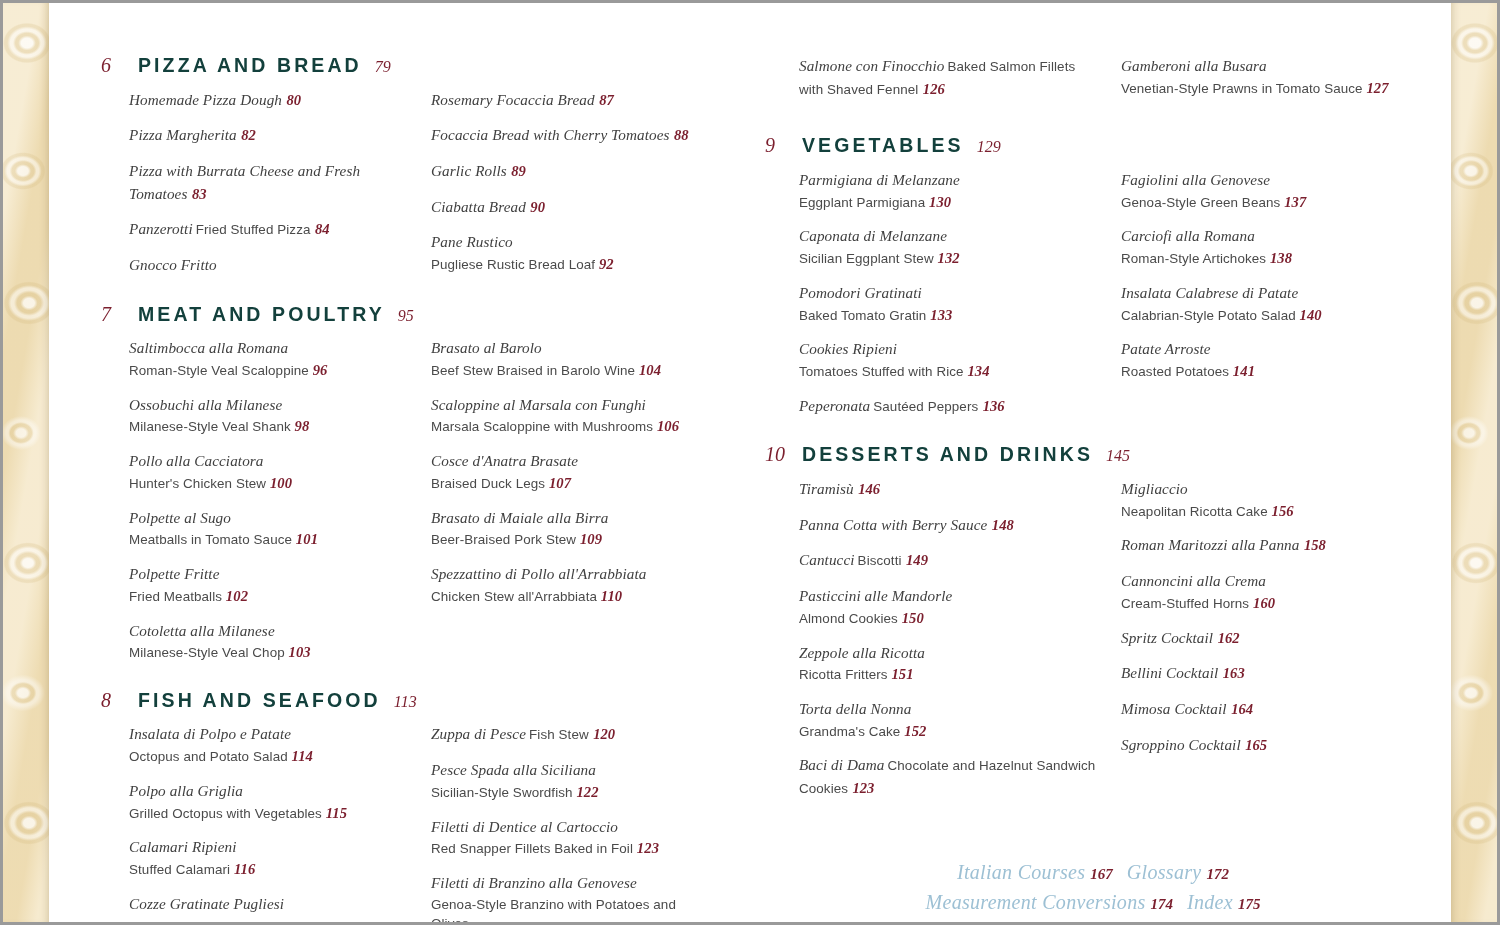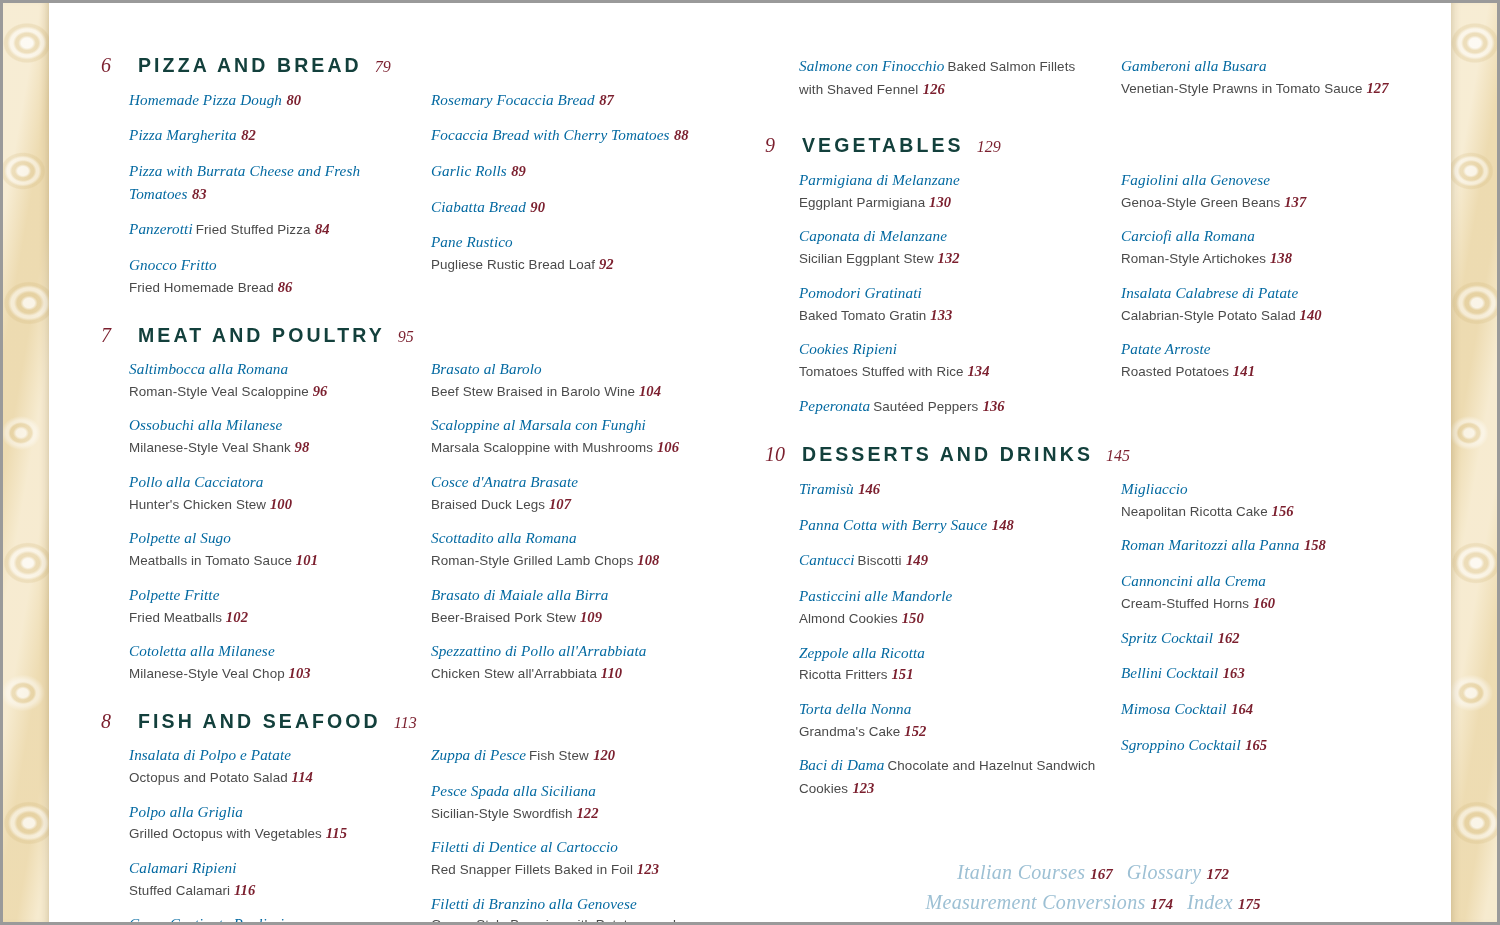--- a/index.html
+++ b/index.html
@@ -113,21 +113,21 @@
   .col { flex: 1 1 0; min-width: 0; }
 
   .entry {
     margin-bottom: 13px;
     line-height: 1.42;
   }
   .it {
     font-family: "Liberation Serif", serif;
     font-style: italic;
     font-size: 15.2px;
-    color: #0369a1;
+    color: #404040;
     letter-spacing: .1px;
   }
   .en {
     font-family: "Liberation Sans", sans-serif;
     font-size: 13.4px;
     color: #4a4a4a;
     letter-spacing: .1px;
   }
   .pg {
     font-family: "Liberation Serif", serif;
@@ -187,21 +187,21 @@
               <span class="chapter-num">6</span>
               <span class="section-title">PIZZA AND BREAD</span>
               <span class="section-page">79</span>
             </div>
             <div class="cols">
               <div class="col">
                 <div class="entry"><span class="it">Homemade Pizza Dough</span> <span class="pg">80</span></div>
                 <div class="entry"><span class="it">Pizza Margherita</span> <span class="pg">82</span></div>
                 <div class="entry"><span class="it">Pizza with Burrata Cheese and Fresh Tomatoes</span> <span class="pg">83</span></div>
                 <div class="entry"><span class="it">Panzerotti</span><span class="en inline-en">Fried Stuffed Pizza</span> <span class="pg">84</span></div>
-                <div class="entry"><span class="it">Gnocco Fritto</span><span class="line2 en">Fried Homemade Bread <span class="pg">86</span></span></div>
+                <div class="entry"><span class="it">Gnocco Fritto</span></div>
               </div>
               <div class="col">
                 <div class="entry"><span class="it">Rosemary Focaccia Bread</span> <span class="pg">87</span></div>
                 <div class="entry"><span class="it">Focaccia Bread with Cherry Tomatoes</span> <span class="pg">88</span></div>
                 <div class="entry"><span class="it">Garlic Rolls</span> <span class="pg">89</span></div>
                 <div class="entry"><span class="it">Ciabatta Bread</span> <span class="pg">90</span></div>
                 <div class="entry"><span class="it">Pane Rustico</span><span class="line2 en">Pugliese Rustic Bread Loaf <span class="pg">92</span></span></div>
               </div>
             </div>
           </div>
@@ -217,21 +217,20 @@
                 <div class="entry"><span class="it">Ossobuchi alla Milanese</span><span class="line2 en">Milanese-Style Veal Shank <span class="pg">98</span></span></div>
                 <div class="entry"><span class="it">Pollo alla Cacciatora</span><span class="line2 en">Hunter's Chicken Stew <span class="pg">100</span></span></div>
                 <div class="entry"><span class="it">Polpette al Sugo</span><span class="line2 en">Meatballs in Tomato Sauce <span class="pg">101</span></span></div>
                 <div class="entry"><span class="it">Polpette Fritte</span><span class="line2 en">Fried Meatballs <span class="pg">102</span></span></div>
                 <div class="entry"><span class="it">Cotoletta alla Milanese</span><span class="line2 en">Milanese-Style Veal Chop <span class="pg">103</span></span></div>
               </div>
               <div class="col">
                 <div class="entry"><span class="it">Brasato al Barolo</span><span class="line2 en">Beef Stew Braised in Barolo Wine <span class="pg">104</span></span></div>
                 <div class="entry"><span class="it">Scaloppine al Marsala con Funghi</span><span class="line2 en">Marsala Scaloppine with Mushrooms <span class="pg">106</span></span></div>
                 <div class="entry"><span class="it">Cosce d'Anatra Brasate</span><span class="line2 en">Braised Duck Legs <span class="pg">107</span></span></div>
-                <div class="entry"><span class="it">Scottadito alla Romana</span><span class="line2 en">Roman-Style Grilled Lamb Chops <span class="pg">108</span></span></div>
                 <div class="entry"><span class="it">Brasato di Maiale alla Birra</span><span class="line2 en">Beer-Braised Pork Stew <span class="pg">109</span></span></div>
                 <div class="entry"><span class="it">Spezzattino di Pollo all'Arrabbiata</span><span class="line2 en">Chicken Stew all'Arrabbiata <span class="pg">110</span></span></div>
               </div>
             </div>
           </div>
           <div class="section">
             <div class="section-head">
               <span class="chapter-num">8</span>
               <span class="section-title">FISH AND SEAFOOD</span>
               <span class="section-page">113</span>

